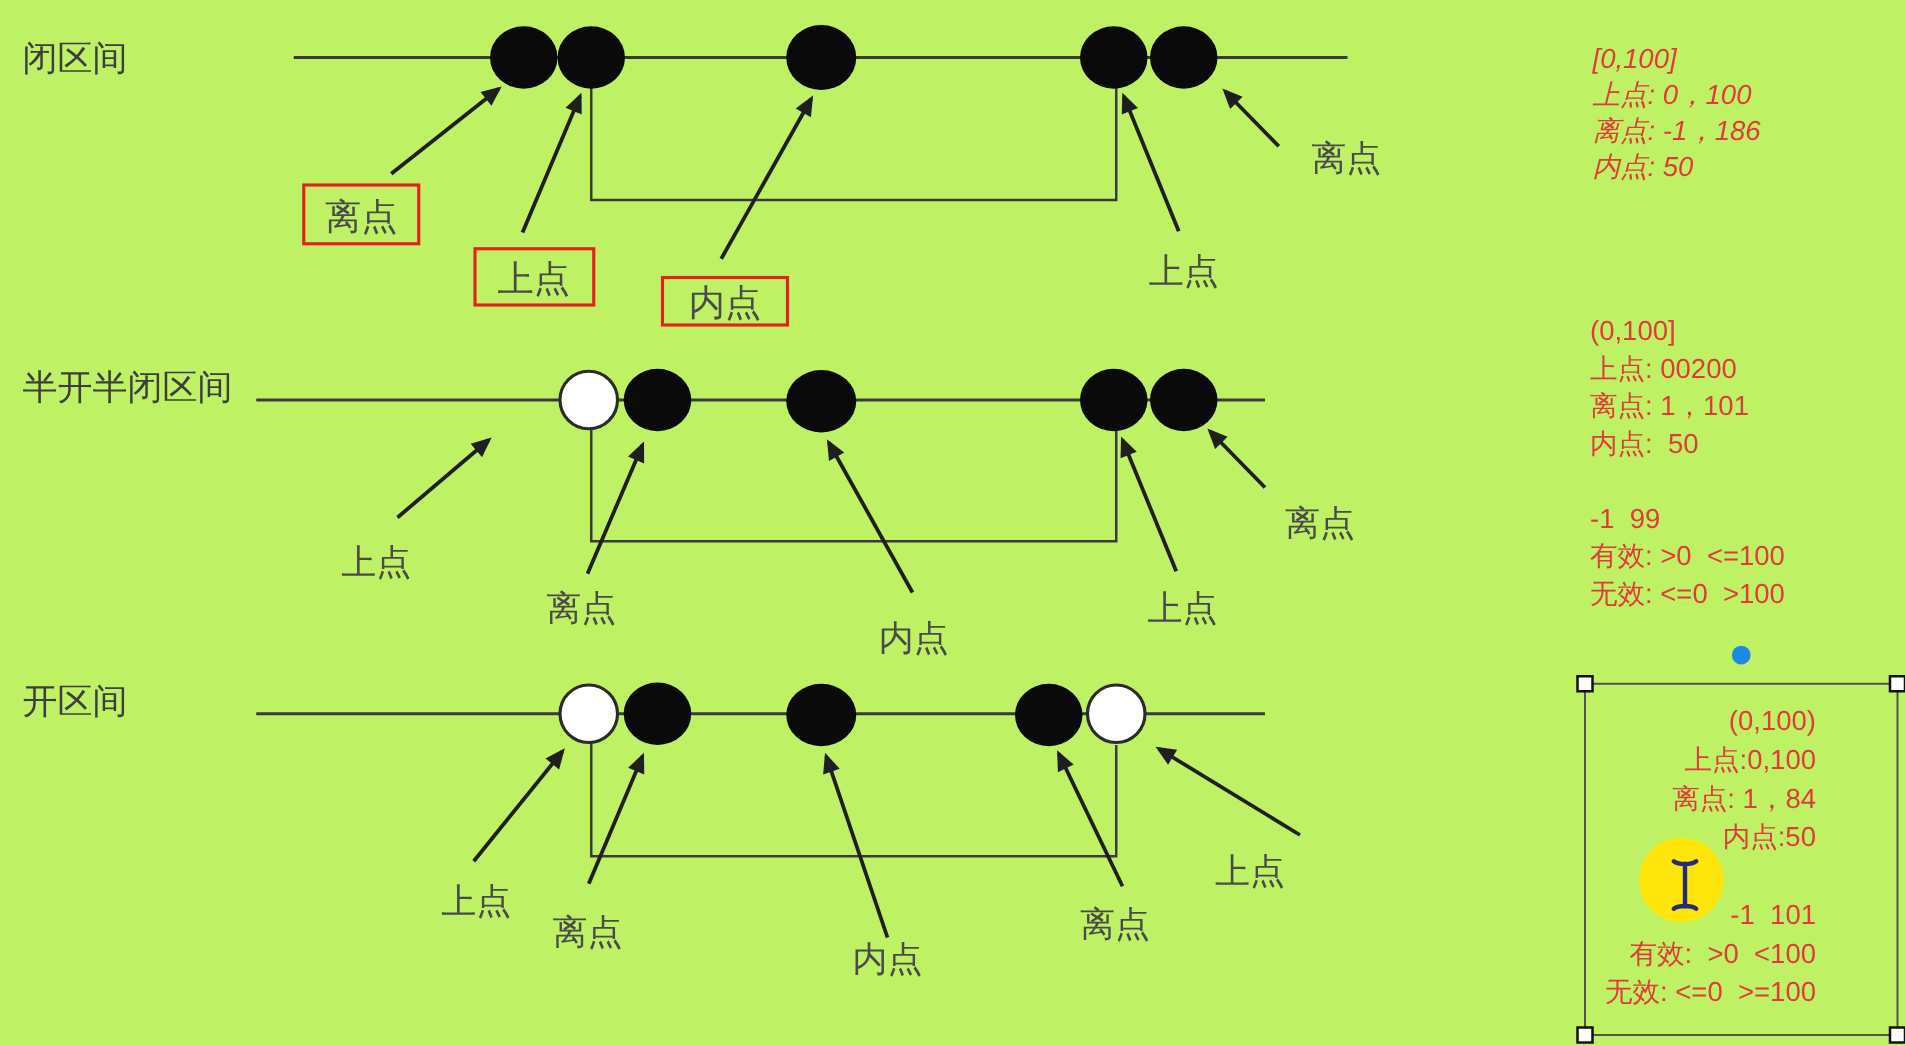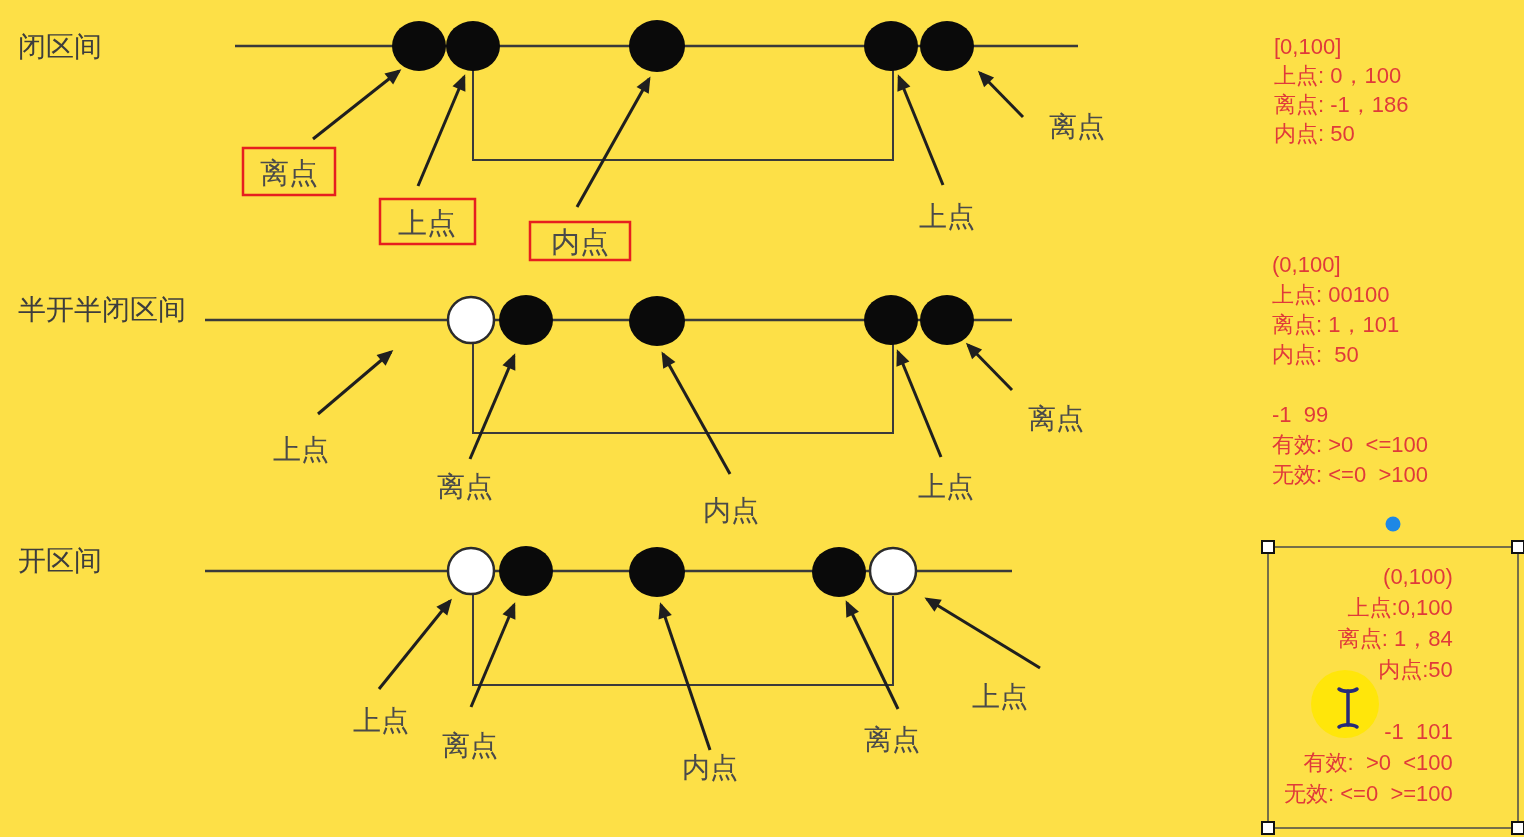--- a/index.html
+++ b/index.html
@@ -1,25 +1,25 @@
 <!DOCTYPE html>
 <html><head>
 <meta charset="utf-8">
 <style>
   html,body{margin:0;padding:0;background:#ffffff;}
-  #stage{position:relative;width:1524px;height:837px;background:#fde047;overflow:hidden;
+  #stage{position:relative;width:1524px;height:837px;background:#bef264;overflow:hidden;
          font-family:"Liberation Sans",sans-serif;}
   svg{position:absolute;left:0;top:0;}
   .row-title{font-family:"DejaVu Serif",serif;font-size:28px;fill:#3d3d3d;}
   .pt-label{font-family:"DejaVu Serif",serif;font-size:28px;fill:#4a4a4a;text-anchor:middle;}
   .boxed-label{font-family:"DejaVu Serif",serif;font-size:29px;fill:#4a4a4a;text-anchor:middle;}
   .red-block{position:absolute;color:#e03a3a;font-size:22px;line-height:30px;
              font-family:"Liberation Sans",sans-serif;white-space:pre;}
   .red-block .red-line{min-height:30px;}
-  #block1{left:1274px;top:32px;line-height:29px;}
+  #block1{left:1274px;top:32px;line-height:29px;font-style:italic;}
   #block1 .red-line{min-height:29px;}
   #block2{left:1272px;top:237px;margin-top:13px;}
   #block3{left:1284px;top:561px;line-height:31px;text-align:right;}
   #block3 .red-line{min-height:31px;}
 </style>
 </head>
 <body>
 
 <div id="stage">
 
@@ -106,21 +106,21 @@
     <circle cx="1345" cy="704" r="34" fill="#ffe60a"></circle>
     <rect x="1268" y="547" width="250" height="281" fill="none" stroke="#4a4a4a" stroke-width="1.5"></rect>
     <rect x="1262" y="541" width="12" height="12" fill="#ffffff" stroke="#111111" stroke-width="2"></rect>
     <rect x="1512" y="541" width="12" height="12" fill="#ffffff" stroke="#111111" stroke-width="2"></rect>
     <rect x="1262" y="822" width="12" height="12" fill="#ffffff" stroke="#111111" stroke-width="2"></rect>
     <rect x="1512" y="822" width="12" height="12" fill="#ffffff" stroke="#111111" stroke-width="2"></rect>
   </svg>
 
   <div id="block1" class="red-block"><div class="red-line">[0,100]</div><div class="red-line">上点: 0，100</div><div class="red-line">离点: -1，186</div><div class="red-line">内点: 50</div></div>
 
-  <div id="block2" class="red-block"><div class="red-line">(0,100]</div><div class="red-line">上点: 00100</div><div class="red-line">离点: 1，101</div><div class="red-line">内点:  50</div><div class="red-line">&nbsp;</div><div class="red-line">-1  99</div><div class="red-line">有效: &gt;0  &lt;=100</div><div class="red-line">无效: &lt;=0  &gt;100</div></div>
+  <div id="block2" class="red-block"><div class="red-line">(0,100]</div><div class="red-line">上点: 00200</div><div class="red-line">离点: 1，101</div><div class="red-line">内点:  50</div><div class="red-line">&nbsp;</div><div class="red-line">-1  99</div><div class="red-line">有效: &gt;0  &lt;=100</div><div class="red-line">无效: &lt;=0  &gt;100</div></div>
 
   <div id="block3" class="red-block"><div class="red-line">(0,100)</div><div class="red-line">上点:0,100</div><div class="red-line">离点: 1，84</div><div class="red-line">内点:50</div><div class="red-line">&nbsp;</div><div class="red-line">-1  101</div><div class="red-line">有效:  &gt;0  &lt;100</div><div class="red-line">无效: &lt;=0  &gt;=100</div></div>
 
   <svg width="1524" height="837" viewBox="0 0 1524 837" style="pointer-events:none">
     <g stroke="#252a7a" stroke-width="3.5" fill="none" stroke-linecap="round">
       <path d="M1339,689 C1343,692 1353,692 1357,689"></path>
       <line x1="1348" y1="691" x2="1348" y2="725"></line>
       <path d="M1339,727 C1343,724 1353,724 1357,727"></path>
     </g>
   </svg>

